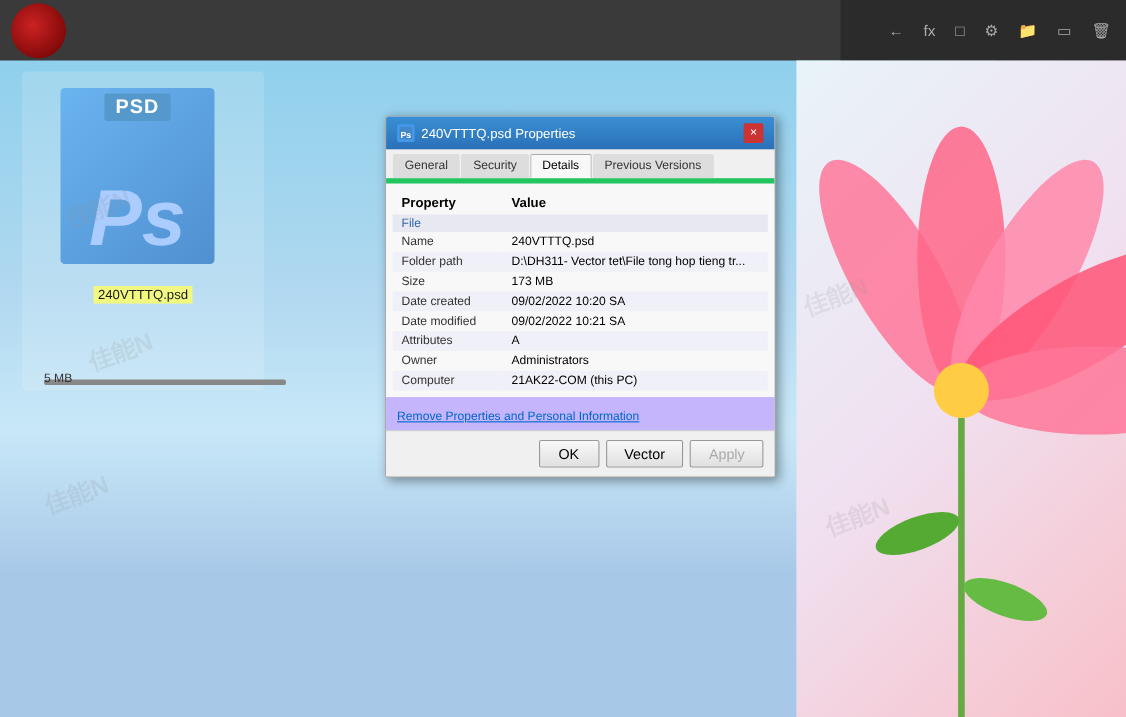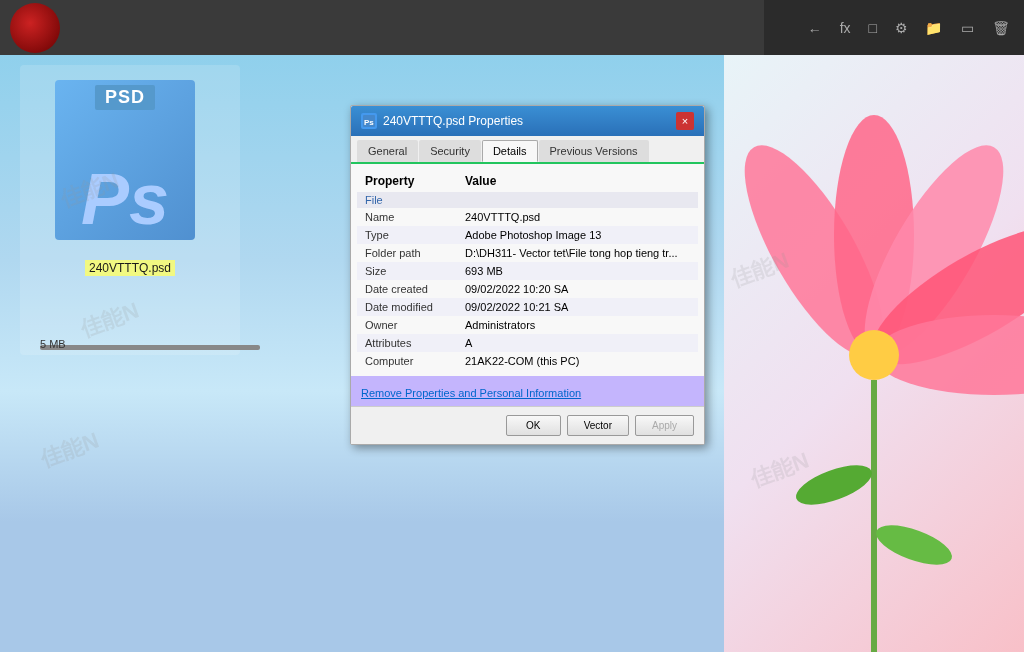--- a/index.html
+++ b/index.html
@@ -206,21 +206,21 @@
       justify-content: center;
       cursor: pointer;
       color: white;
       font-size: 11px;
     }
 
     
     .dialog-tabs {
       background: #f0f0f0;
       display: flex;
-      border-bottom: 2px solid #22c55e;
+      border-bottom: 5px solid #22c55e;
       padding: 4px 6px 0 6px;
       gap: 1px;
     }
 
     .dialog-tab {
       padding: 4px 10px;
       font-size: 11px;
       cursor: pointer;
       border: 1px solid transparent;
       border-radius: 2px 2px 0 0;
@@ -301,21 +301,21 @@
       background: #f0f0f0;
       padding: 8px 10px;
       display: flex;
       justify-content: flex-end;
       gap: 6px;
       border-top: 1px solid #ccc;
     }
 
     .dialog-btn {
       padding: 4px 16px;
-      font-size: 10px;
+      font-size: 13px;
       border: 1px solid #999;
       background: linear-gradient(180deg, #f8f8f8 0%, #e0e0e0 100%);
       border-radius: 2px;
       cursor: pointer;
       min-width: 55px;
       text-align: center;
     }
 
     .dialog-btn.disabled {
       color: #aaa;
@@ -454,46 +454,42 @@
             <td>Value</td>
           </tr>
           <tr class="prop-section-row">
             <td colspan="2">File</td>
           </tr>
           <tr class="prop-data-row">
             <td>Name</td>
             <td>240VTTTQ.psd</td>
           </tr>
           <tr class="prop-data-row">
-            <td>Type</td>
-            <td>Adobe Photoshop Image 13</td>
-          </tr>
-          <tr class="prop-data-row">
             <td>Folder path</td>
             <td>D:\DH311- Vector tet\File tong hop tieng tr...</td>
           </tr>
           <tr class="prop-data-row">
             <td>Size</td>
-            <td>693 MB</td>
+            <td>173 MB</td>
           </tr>
           <tr class="prop-data-row">
             <td>Date created</td>
             <td>09/02/2022 10:20 SA</td>
           </tr>
           <tr class="prop-data-row">
             <td>Date modified</td>
             <td>09/02/2022 10:21 SA</td>
           </tr>
           <tr class="prop-data-row">
+            <td>Attributes</td>
+            <td>A</td>
+          </tr>
+          <tr class="prop-data-row">
             <td>Owner</td>
             <td>Administrators</td>
-          </tr>
-          <tr class="prop-data-row">
-            <td>Attributes</td>
-            <td>A</td>
           </tr>
           <tr class="prop-data-row">
             <td>Computer</td>
             <td>21AK22-COM (this PC)</td>
           </tr>
         </tbody>
       </table>
     </div>
 
     <div class="dialog-link-area">

